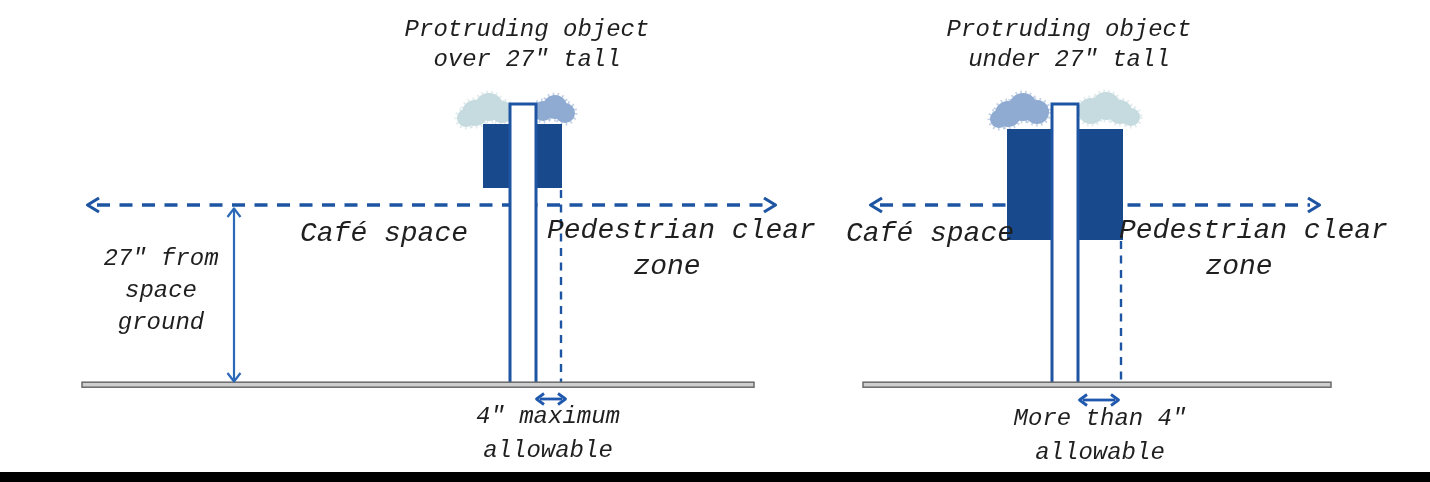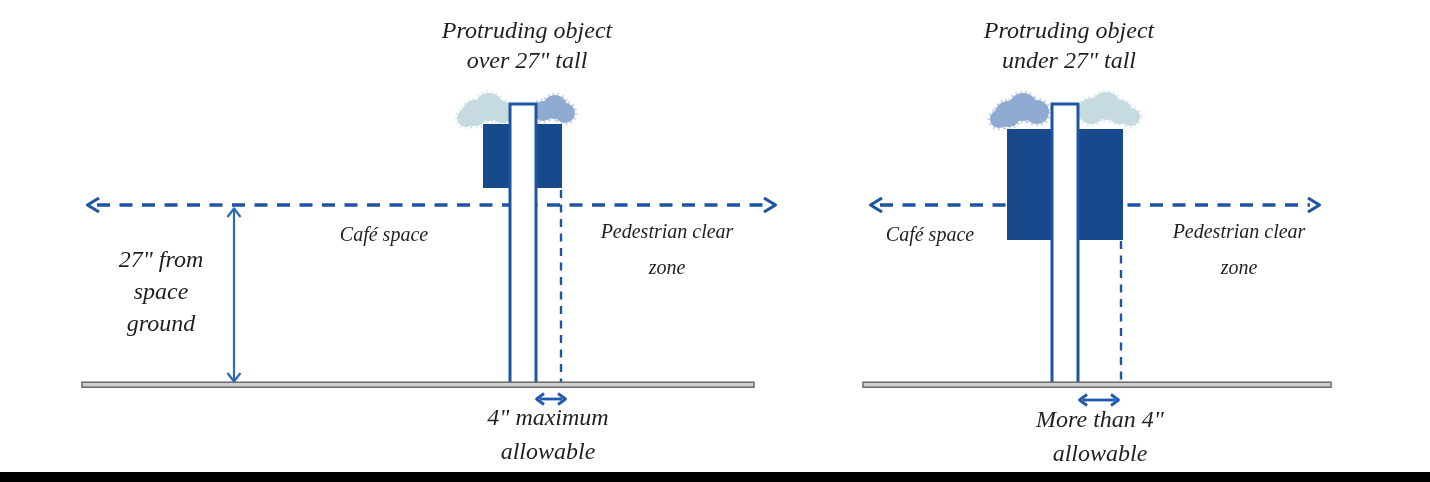--- a/index.html
+++ b/index.html
@@ -1,24 +1,24 @@
 <!DOCTYPE html>
 <html><head>
 <meta charset="utf-8">
 <style>
   html,body{margin:0;padding:0;background:#ffffff;}
   .stage{
     position:relative;width:1430px;height:482px;background:#ffffff;overflow:hidden;
-    font-family:Liberation Serif, serif;font-style:italic;color:#1f1f1f;
+    font-family:Liberation Mono, monospace;font-style:italic;color:#1f1f1f;
   }
   svg.layer{position:absolute;left:0;top:0;display:block;}
   .label{position:absolute;text-align:center;white-space:nowrap;}
   .title{font-size:24px;line-height:30px;}
   .height-label{font-size:24px;line-height:32px;}
-  .zone{font-size:20px;line-height:36px;}
+  .zone{font-size:28px;line-height:36px;}
   .caption{font-size:24px;line-height:34px;}
   .bottom-bar{position:absolute;left:0;bottom:0;width:100%;height:10px;background:#000000;}
 </style>
 </head>
 <body>
 
 <div class="stage">
 
   <svg class="layer" width="1430" height="482" viewBox="0 0 1430 482">
 

